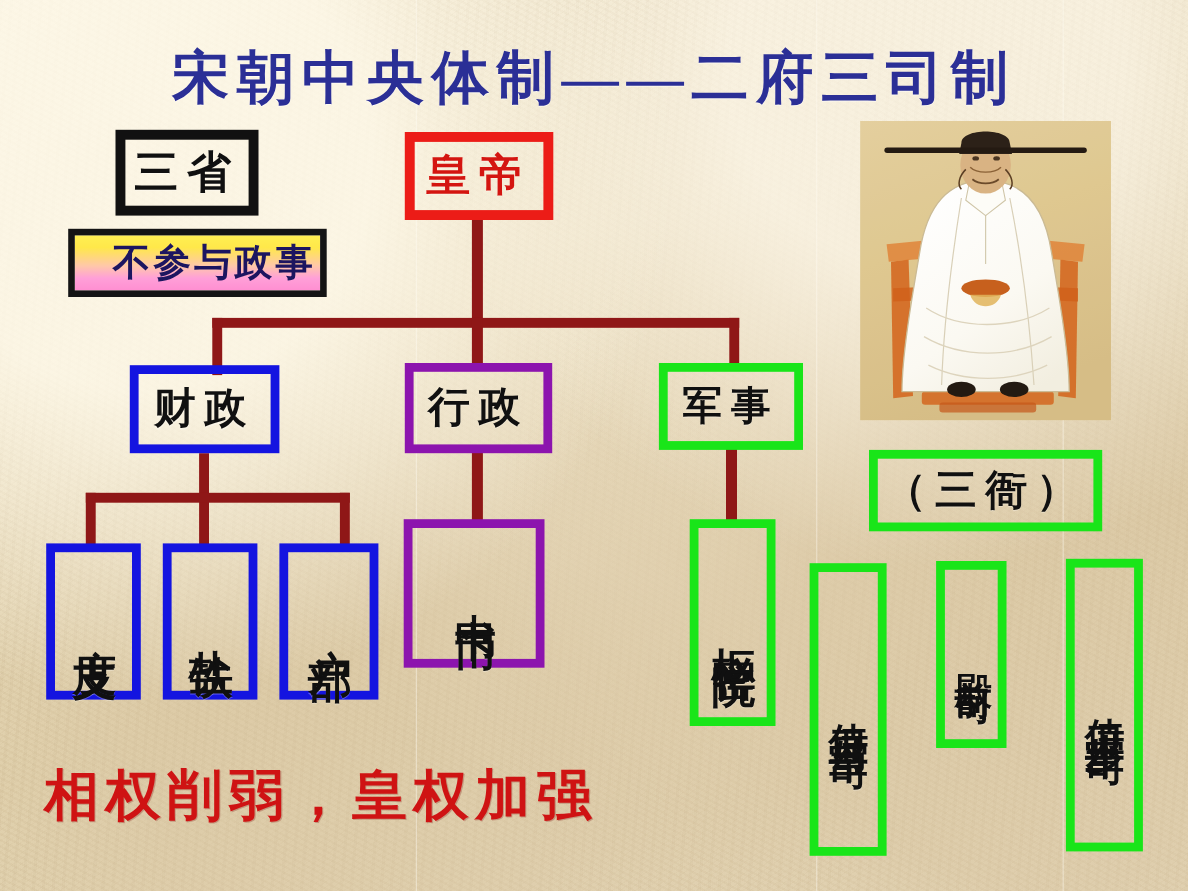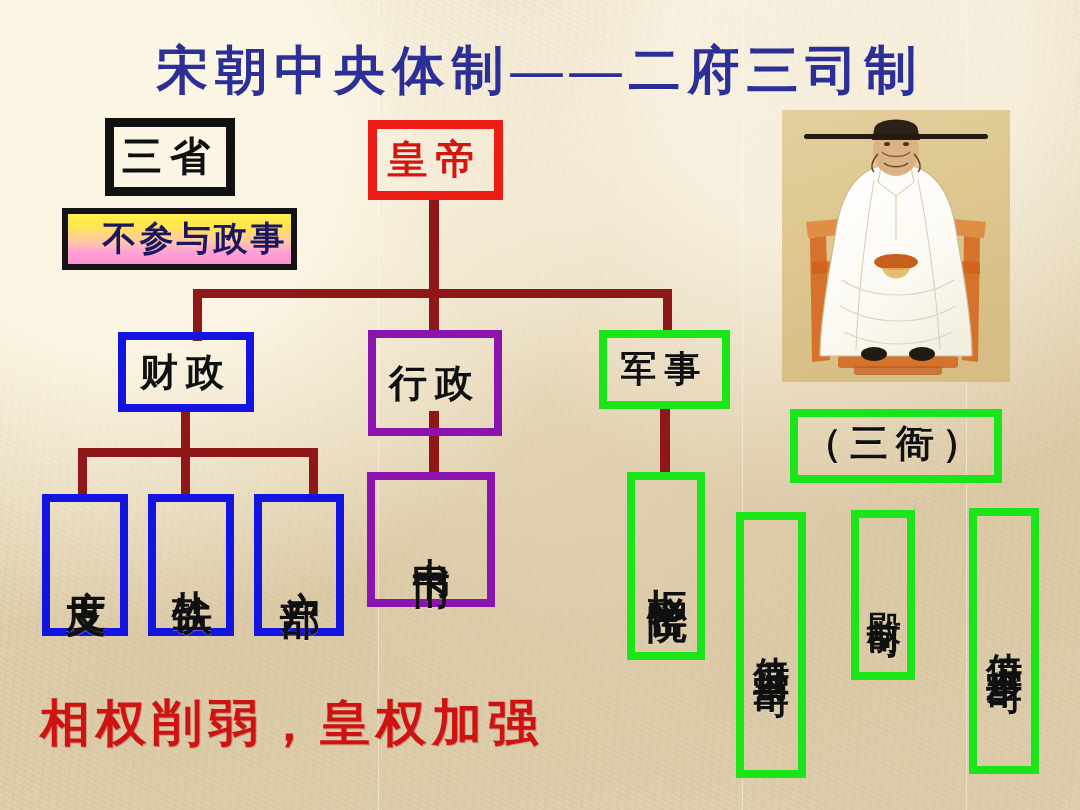--- a/index.html
+++ b/index.html
@@ -216,21 +216,21 @@
   </div>
 
   <div class="node h b-red" style="left:368px;top:120px;width:135px;height:80px;font-size:40px;">
     <span class="txt">皇帝</span>
   </div>
 
   <div class="node h b-blue" style="left:118px;top:332px;width:136px;height:80px;font-size:38px;text-align:center;">
     <span class="txt">财政</span>
   </div>
 
-  <div class="node h b-purple" style="left:368px;top:330px;width:134px;height:106px;font-size:38px;">
+  <div class="node h b-purple" style="left:368px;top:330px;width:134px;height:82px;font-size:38px;">
     <span class="txt">行政</span>
   </div>
 
   <div class="node h b-green" style="left:599px;top:330px;width:131px;height:79px;font-size:36px;">
     <span class="txt">军事</span>
   </div>
 
   <div class="node v b-blue" style="left:42px;top:494px;width:86px;height:142px;font-size:40px;">
     <span class="txt">度支</span>
   </div>
@@ -244,21 +244,21 @@
   </div>
 
   <div class="node v2 b-purple" style="left:367px;top:472px;width:128px;height:135px;font-size:37px;">
     <span class="txt">中书门下</span>
   </div>
 
   <div class="node v b-green" style="left:627px;top:472px;width:78px;height:188px;font-size:40px;">
     <span class="txt">枢密院</span>
   </div>
 
-  <div class="node h b-green" style="left:790px;top:409px;width:212px;height:74px;font-size:38px;font-family:Liberation Mono, monospace;">
+  <div class="node h b-green" style="left:790px;top:409px;width:212px;height:74px;font-size:38px;">
     <span class="txt">（三衙）</span>
   </div>
 
   <div class="node v b-green" style="left:736px;top:512px;width:70px;height:266px;font-size:36px;">
     <span class="txt">侍卫马军司</span>
   </div>
 
   <div class="node v b-green" style="left:851px;top:510px;width:64px;height:170px;font-size:34px;">
     <span class="txt">殿前司</span>
   </div>

